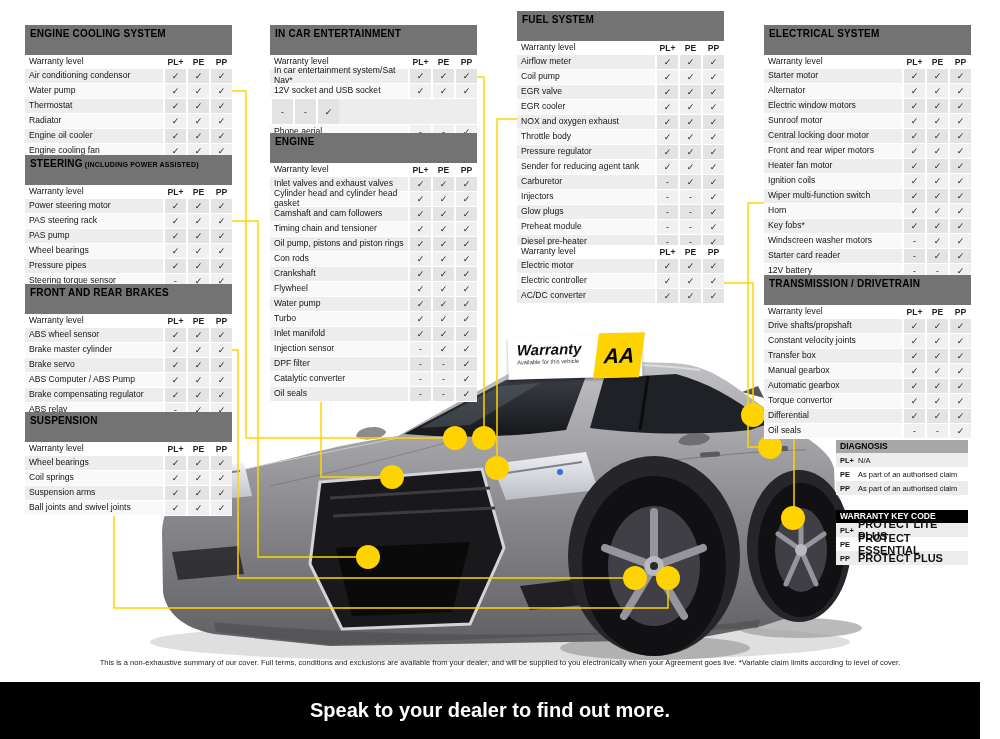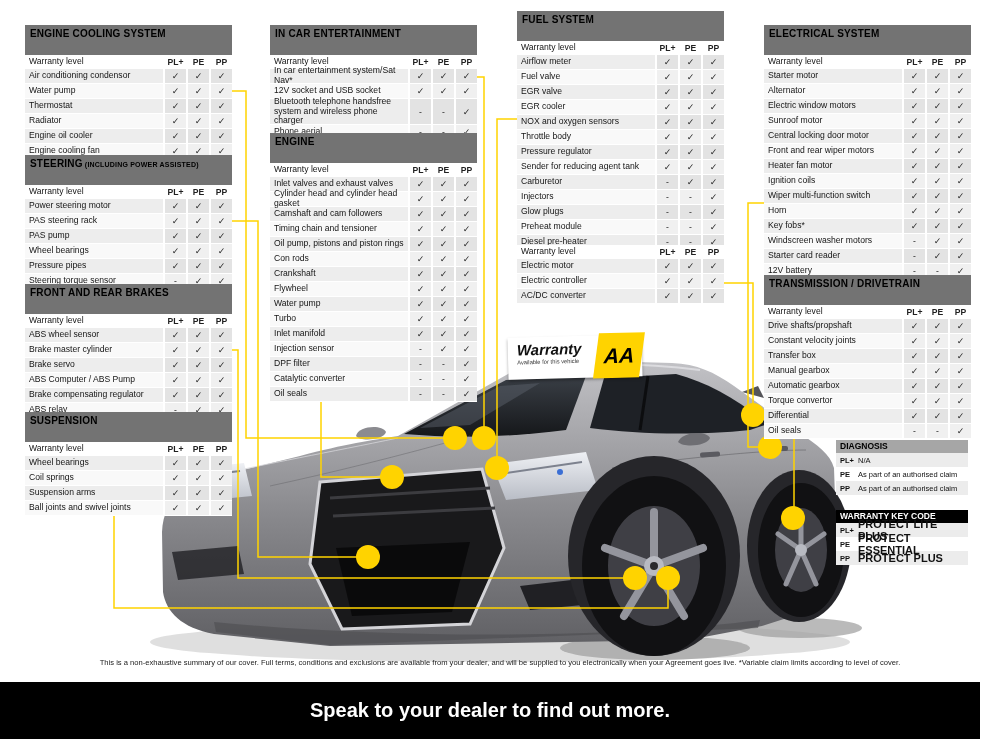--- a/index.html
+++ b/index.html
@@ -349,21 +349,20 @@
         <div class="mark check">✓</div>
         <div class="mark check">✓</div>
       </div>
       <div class="row r1">
         <div class="label">12V socket and USB socket</div>
         <div class="mark check">✓</div>
         <div class="mark check">✓</div>
         <div class="mark check">✓</div>
       </div>
       <div class="row r0 tall">
-        <div class="label">Bluetooth telephone handsfree system and wireless phone charger</div>
         <div class="mark dash">-</div>
         <div class="mark dash">-</div>
         <div class="mark check">✓</div>
       </div>
       <div class="row r1">
         <div class="label">Phone aerial</div>
         <div class="mark dash">-</div>
         <div class="mark dash">-</div>
         <div class="mark check">✓</div>
       </div>
@@ -475,39 +474,39 @@
         <div class="mark mh">PE</div>
         <div class="mark mh">PP</div>
       </div>
       <div class="row r0">
         <div class="label">Airflow meter</div>
         <div class="mark check">✓</div>
         <div class="mark check">✓</div>
         <div class="mark check">✓</div>
       </div>
       <div class="row r1">
-        <div class="label">Fuel valve</div>
+        <div class="label">Coil pump</div>
         <div class="mark check">✓</div>
         <div class="mark check">✓</div>
         <div class="mark check">✓</div>
       </div>
       <div class="row r0">
         <div class="label">EGR valve</div>
         <div class="mark check">✓</div>
         <div class="mark check">✓</div>
         <div class="mark check">✓</div>
       </div>
       <div class="row r1">
         <div class="label">EGR cooler</div>
         <div class="mark check">✓</div>
         <div class="mark check">✓</div>
         <div class="mark check">✓</div>
       </div>
       <div class="row r0">
-        <div class="label">NOX and oxygen sensors</div>
+        <div class="label">NOX and oxygen exhaust</div>
         <div class="mark check">✓</div>
         <div class="mark check">✓</div>
         <div class="mark check">✓</div>
       </div>
       <div class="row r1">
         <div class="label">Throttle body</div>
         <div class="mark check">✓</div>
         <div class="mark check">✓</div>
         <div class="mark check">✓</div>
       </div>

